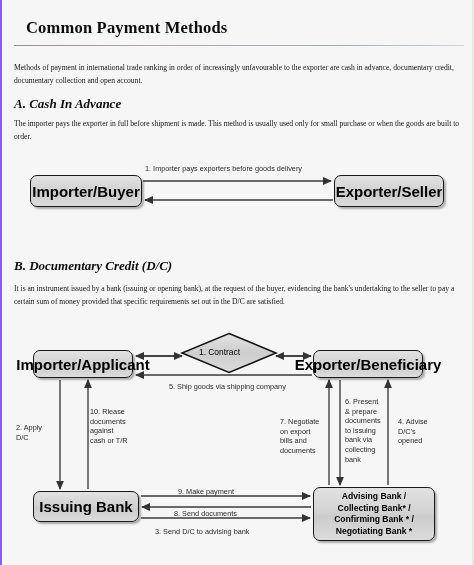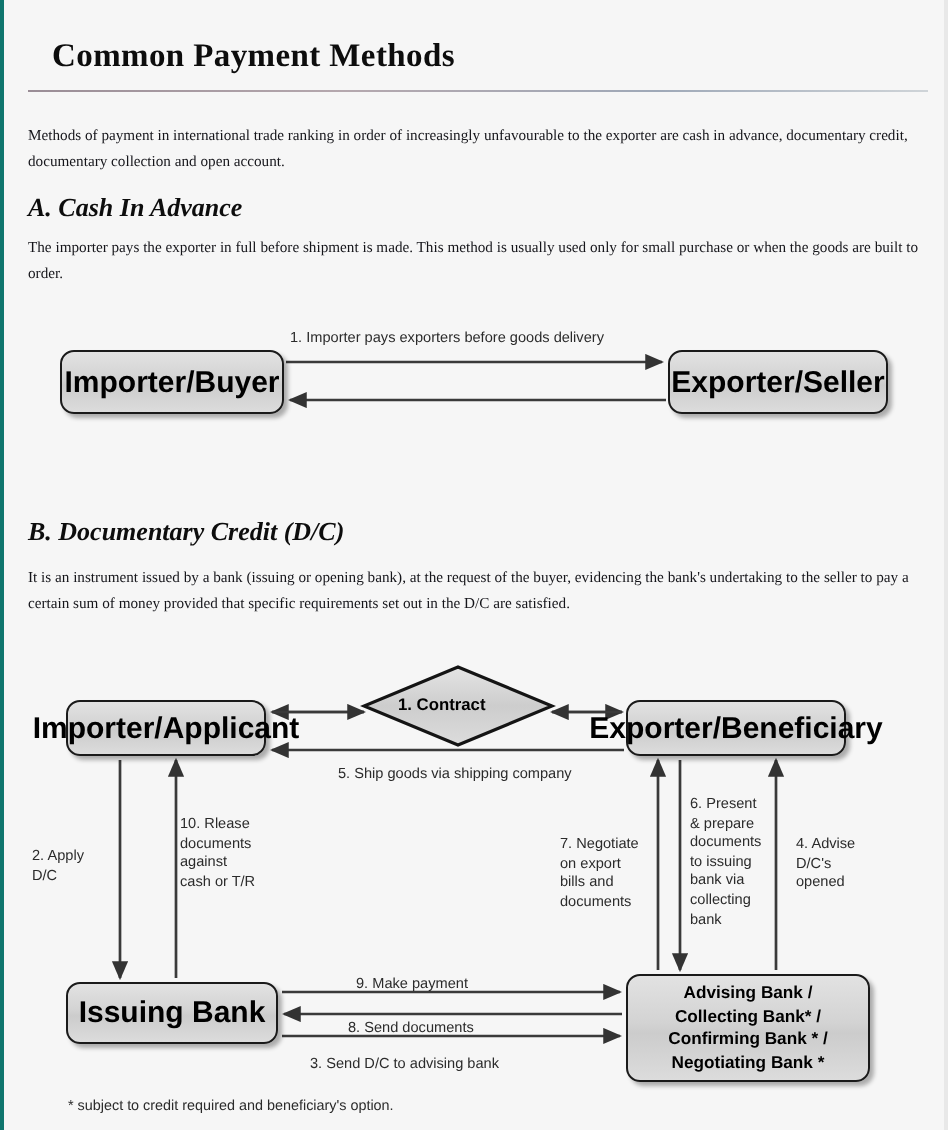--- a/index.html
+++ b/index.html
@@ -13,21 +13,21 @@
     font-family: "Liberation Serif", "DejaVu Serif", serif;
     color: #111111;
     overflow: hidden;
   }
   #page {
     position: relative;
     width: 474px;
     height: 565px;
     background: #f6f6f6;
     box-sizing: border-box;
-    border-left: 2px solid #0f766e;
+    border-left: 2px solid #8b5cf6;
     border-right: 2px solid #e8e8e8;
     overflow: hidden;
   }
   
   .doc-title {
     position: absolute;
     left: 24px;
     top: 18px;
     font-family: "Liberation Serif", "DejaVu Serif", serif;
     font-weight: bold;
@@ -150,21 +150,21 @@
       <defs>
         <linearGradient id="dgrad" x1="0" y1="0" x2="0" y2="1">
           <stop offset="0%" stop-color="#e4e4e4"></stop>
           <stop offset="50%" stop-color="#cdcdcd"></stop>
           <stop offset="100%" stop-color="#dcdcdc"></stop>
         </linearGradient>
       </defs>
       <polygon points="49,1.5 96,21 49,40.5 2,21" fill="url(#dgrad)" stroke="#141414" stroke-width="1.6"></polygon>
     </svg>
   </div>
-  <div class="dlabel nowrap" style="left:197px; top:348px; font-weight:bold; font-size:8.4px; color:#000;">1. Contract</div>
+  <div class="dlabel nowrap" style="left:197px; top:348px; font-weight:normal; font-size:8.4px; color:#000;">1. Contract</div>
 
   <div class="dbox" style="left:31px; top:491px; width:106px; height:31px;">
     <span>Issuing Bank</span>
   </div>
   <div class="dbox multi" style="left:311px; top:487px; width:122px; height:54px;">
     <span>Advising Bank /</span>
     <span>Collecting Bank* /</span>
     <span>Confirming Bank * /</span>
     <span>Negotiating Bank *</span>
   </div>
@@ -187,21 +187,20 @@
 on export
 bills and
 documents</div>
   <div class="dlabel nowrap" style="left:172px; top:509px;">8. Send documents</div>
   <div class="dlabel nowrap" style="left:176px; top:487px;">9. Make payment</div>
   <div class="dlabel" style="left:88px; top:407px; width:52px;">10. Rlease
 documents
 against
 cash or T/R</div>
 
-  <div class="note" style="left:32px; top:548px;">* subject to credit required and beneficiary's option.</div>
 
   <svg class="arrows" viewBox="0 0 474 565">
     <defs>
       <marker id="ah" markerWidth="7" markerHeight="7" refX="6.2" refY="3" orient="auto">
         <polygon points="0,0 7,3 0,6" fill="#333333"></polygon>
       </marker>
     </defs>
     <g stroke="#3a3a3a" stroke-width="1.35" fill="none" marker-end="url(#ah)">
 
       <line x1="141" y1="181" x2="329" y2="181"></line>

